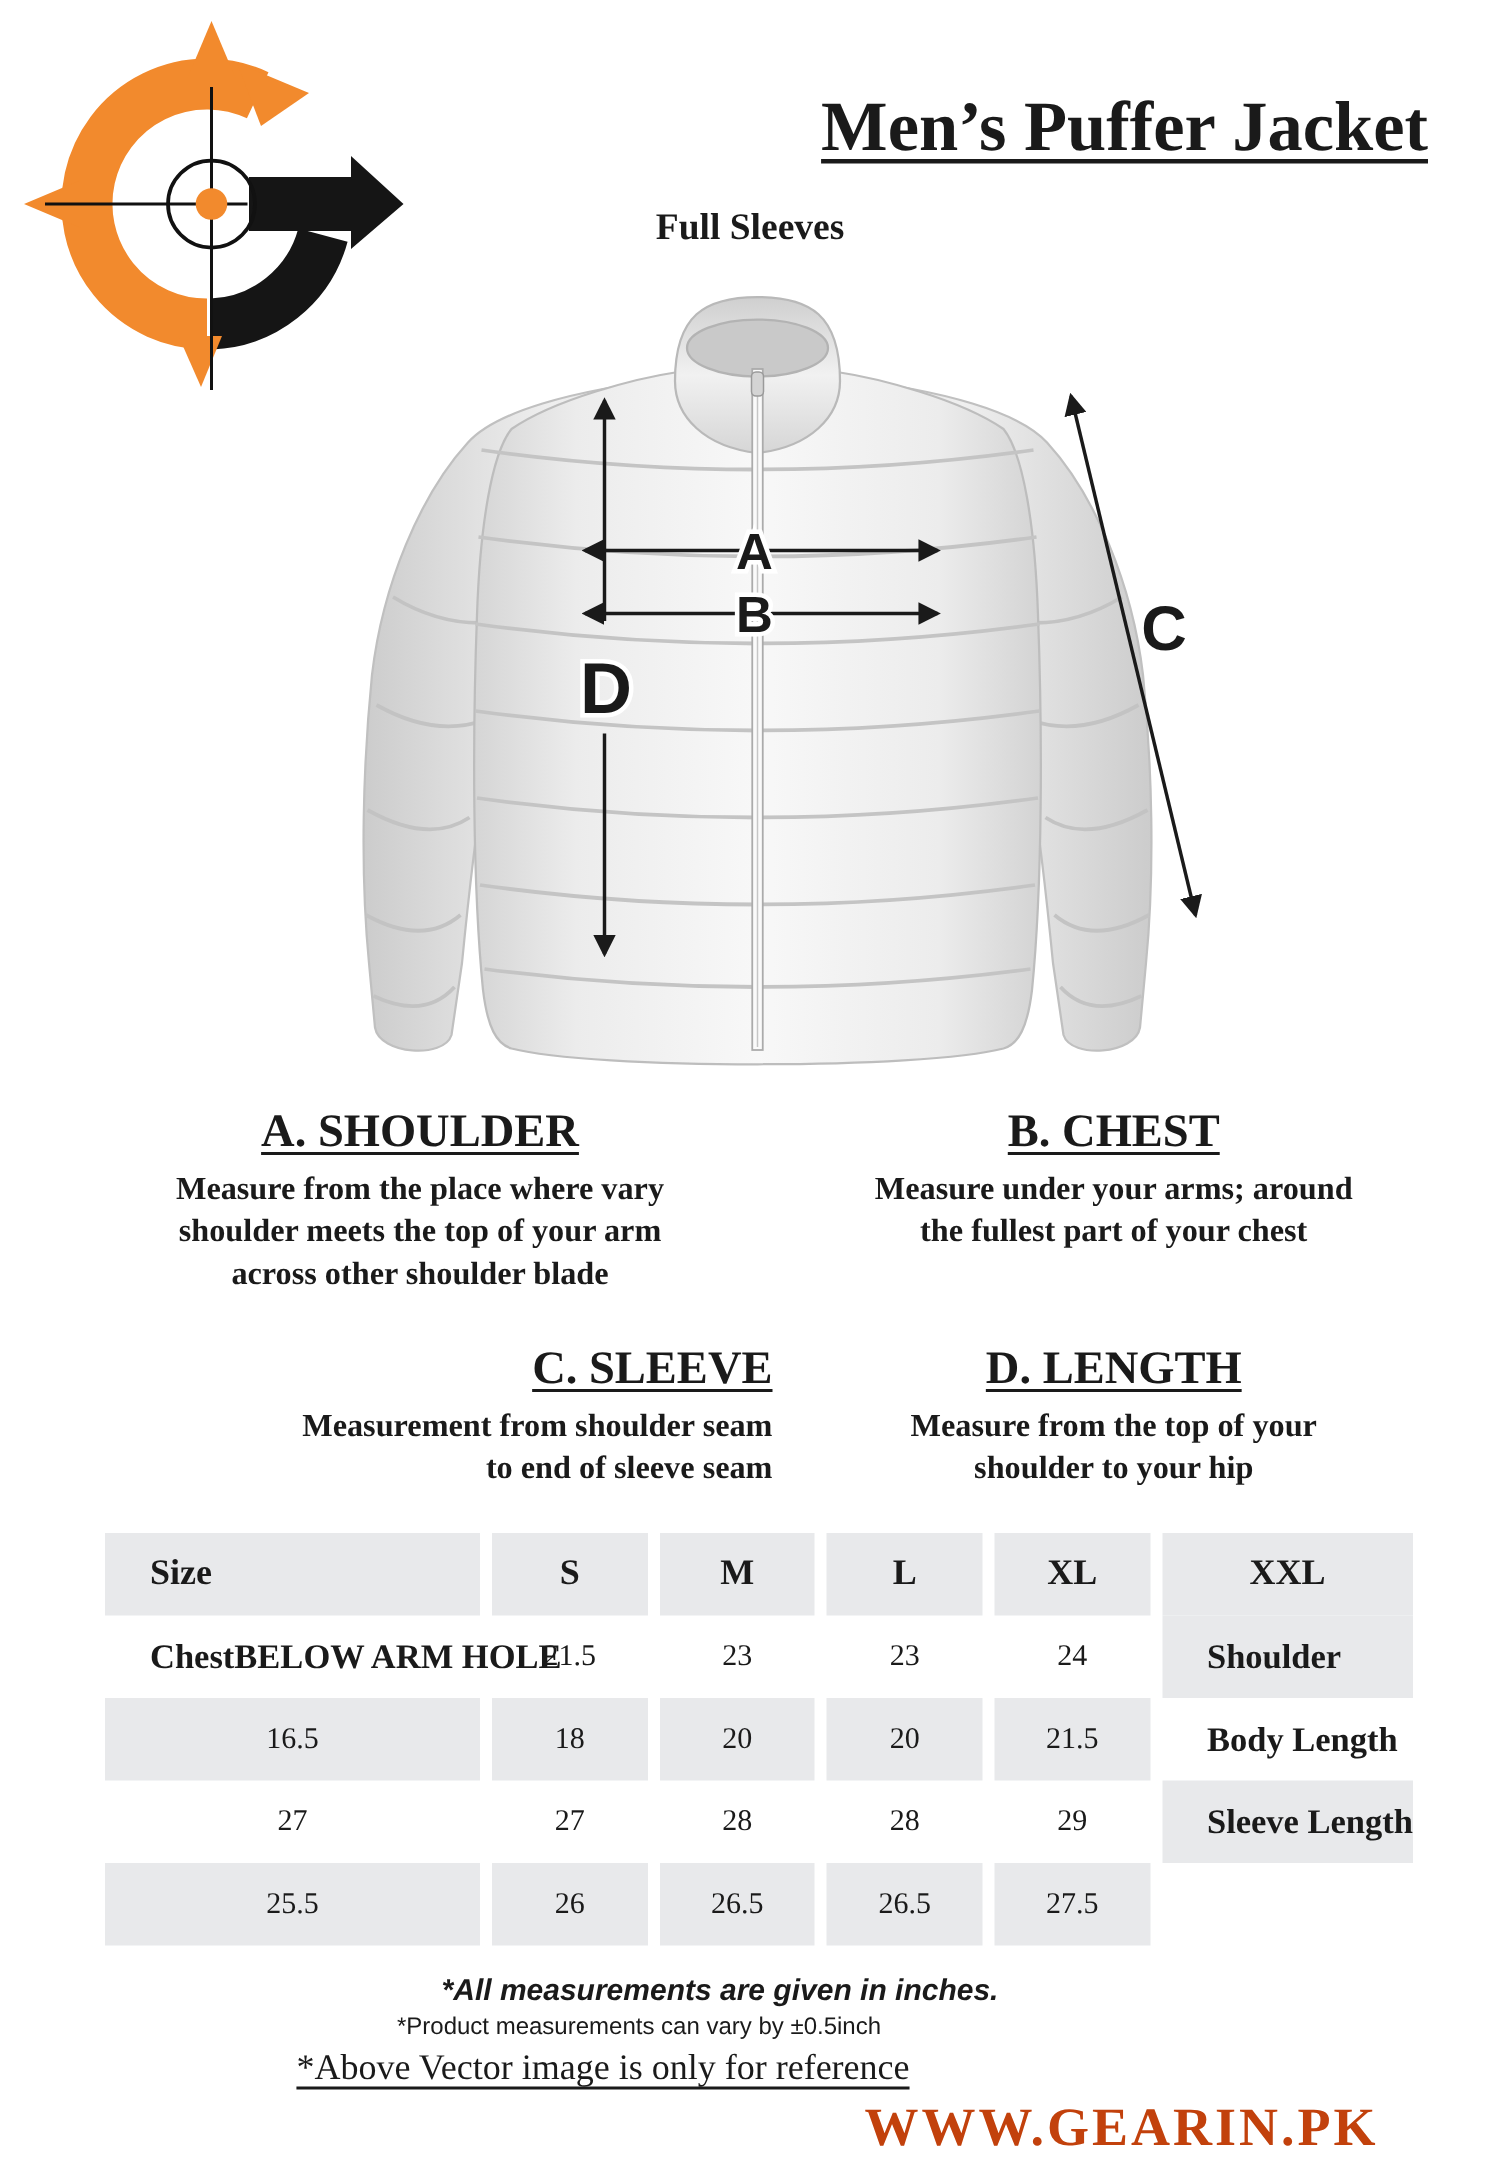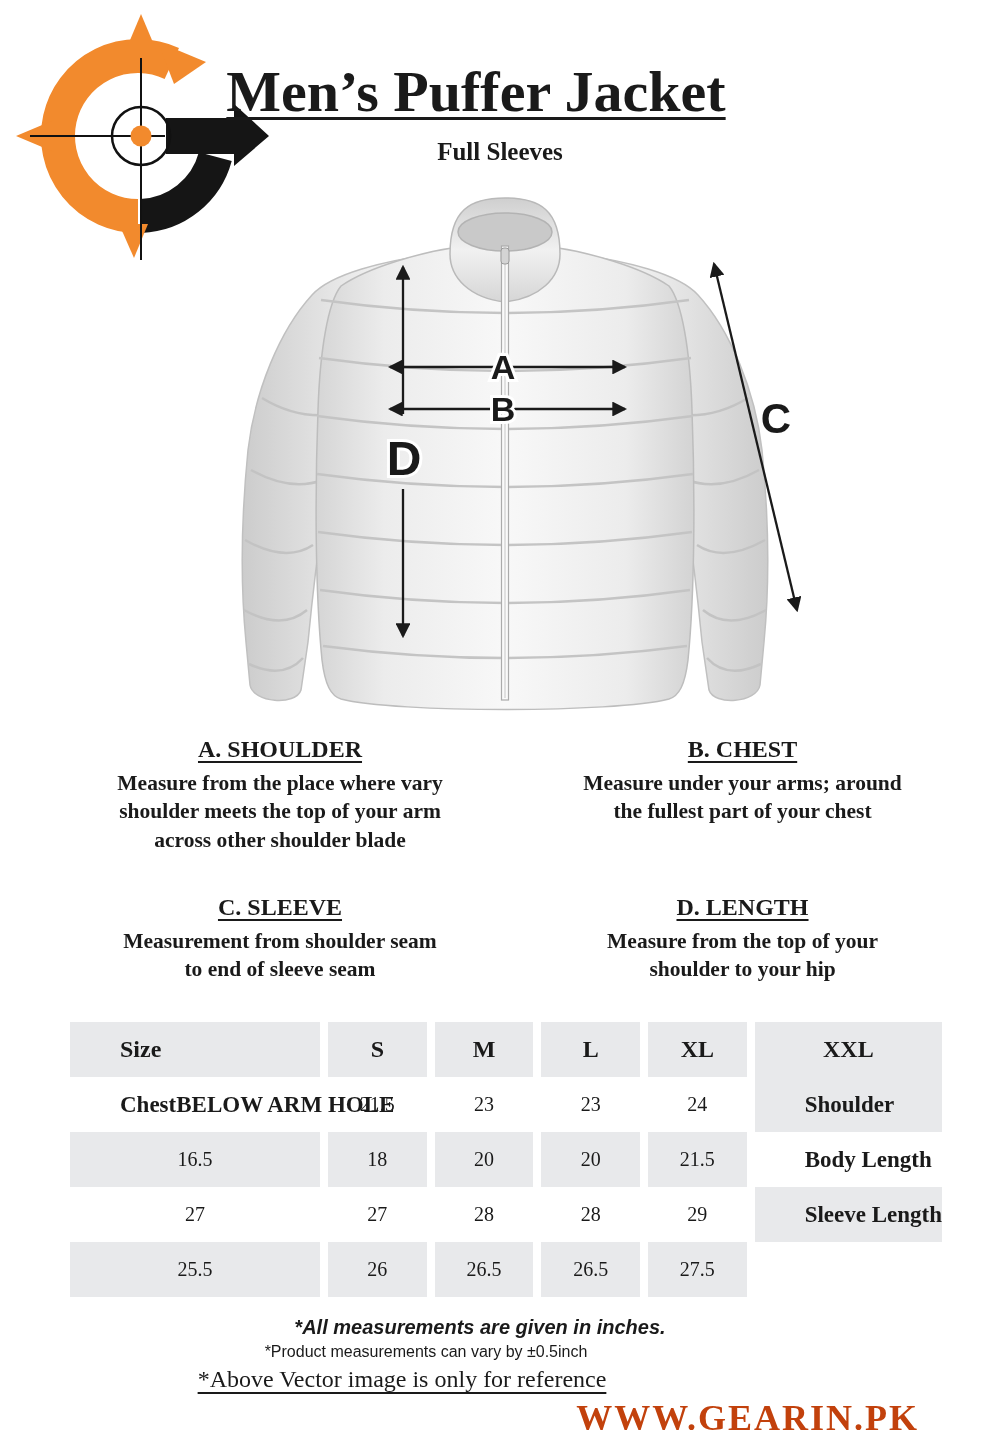--- a/index.html
+++ b/index.html
@@ -1,36 +1,36 @@
 <!DOCTYPE html>
 <html><head>
 <meta charset="utf-8">
 <style>
   html,body{margin:0;padding:0;background:#ffffff;}
   .page{position:relative;width:1000px;height:1448px;background:#ffffff;overflow:hidden;
         font-family:"Liberation Serif", serif;color:#1a1a1a;}
   .abs{position:absolute;}
 
   
-  .title{left:0;top:58px;width:952px;text-align:center;font-size:58px;font-weight:bold;}
+  .title{left:0;top:58px;width:952px;text-align:right;font-size:47px;font-weight:bold;}
   .title span{text-decoration:underline;text-decoration-thickness:3px;text-underline-offset:6px;}
   .subtitle{left:0;top:138px;width:1000px;text-align:center;font-size:25px;font-weight:bold;}
 
   
   .sec{text-align:center;}
-  .sec-h{font-size:24px;font-weight:bold;text-decoration:underline;text-decoration-thickness:2px;
+  .sec-h{font-size:31px;font-weight:bold;text-decoration:underline;text-decoration-thickness:2px;
          text-underline-offset:4px;margin-bottom:6px;}
   .sec-l{font-size:21.5px;font-weight:bold;line-height:1.32;}
 
   
   .size-table{left:70px;top:1022px;width:872px;display:grid;
               grid-template-columns:250px repeat(5,1fr);column-gap:8px;row-gap:0;}
   .cell{height:55px;display:flex;align-items:center;justify-content:center;}
   .cell.gray{background:#e8e9eb;}
-  .cell.label{justify-content:flex-start;padding-left:50px;box-sizing:border-box;}
+  .cell.label{justify-content:flex-start;padding-left:30px;box-sizing:border-box;}
   .th{font-size:24px;font-weight:bold;}
   .rowlab{font-size:23px;font-weight:bold;white-space:nowrap;}
   .val{font-family:Liberation Serif, serif;font-size:20px;text-align:right;}
 
   
   .note1{left:0;top:1316px;width:960px;text-align:center;
          font-family:"Liberation Sans", sans-serif;font-size:20px;font-weight:bold;font-style:italic;}
   .note2{left:0;top:1343px;width:852px;text-align:center;
          font-family:"Liberation Sans", sans-serif;font-size:16px;}
   .note3{left:0;top:1366px;width:804px;text-align:center;font-size:24px;}
@@ -165,21 +165,21 @@
     <div class="sec-l">shoulder meets the top of your arm</div>
     <div class="sec-l">across other shoulder blade</div>
   </div>
 
   <div class="abs sec" style="left:515px;top:736px;width:455px;">
     <div class="sec-h">B. CHEST</div>
     <div class="sec-l">Measure under your arms; around</div>
     <div class="sec-l">the fullest  part of your chest</div>
   </div>
 
-  <div class="abs sec" style="left:45px;top:894px;width:470px;">
+  <div class="abs sec" style="left:45px;top:894px;width:470px;text-align:right;">
     <div class="sec-h">C. SLEEVE</div>
     <div class="sec-l">Measurement from shoulder seam</div>
     <div class="sec-l">to end of sleeve seam</div>
   </div>
 
   <div class="abs sec" style="left:515px;top:894px;width:455px;">
     <div class="sec-h">D. LENGTH</div>
     <div class="sec-l">Measure from the top of your</div>
     <div class="sec-l">shoulder to your hip</div>
   </div>

